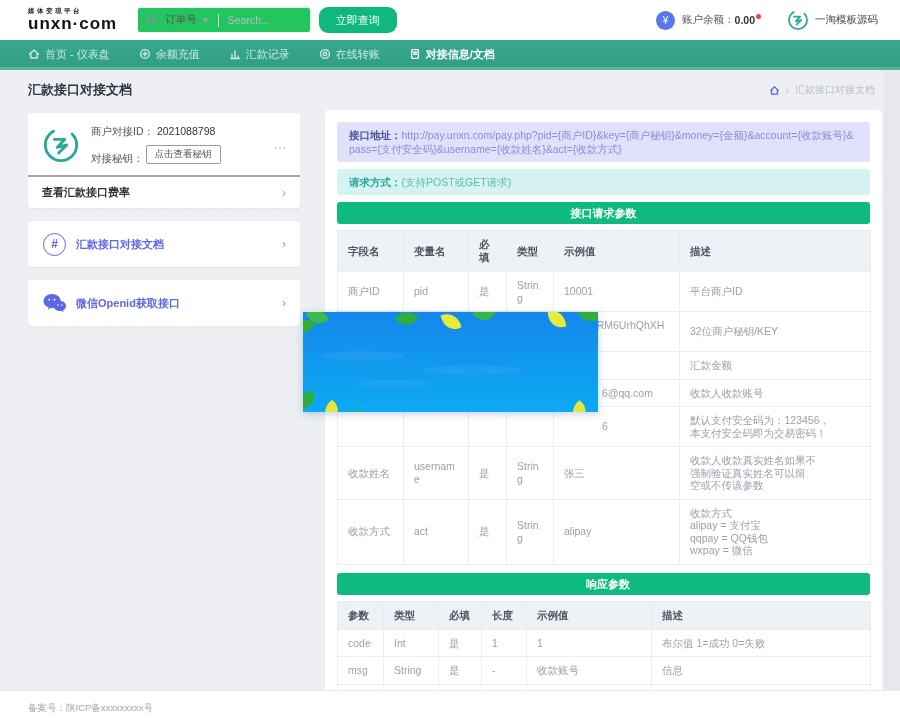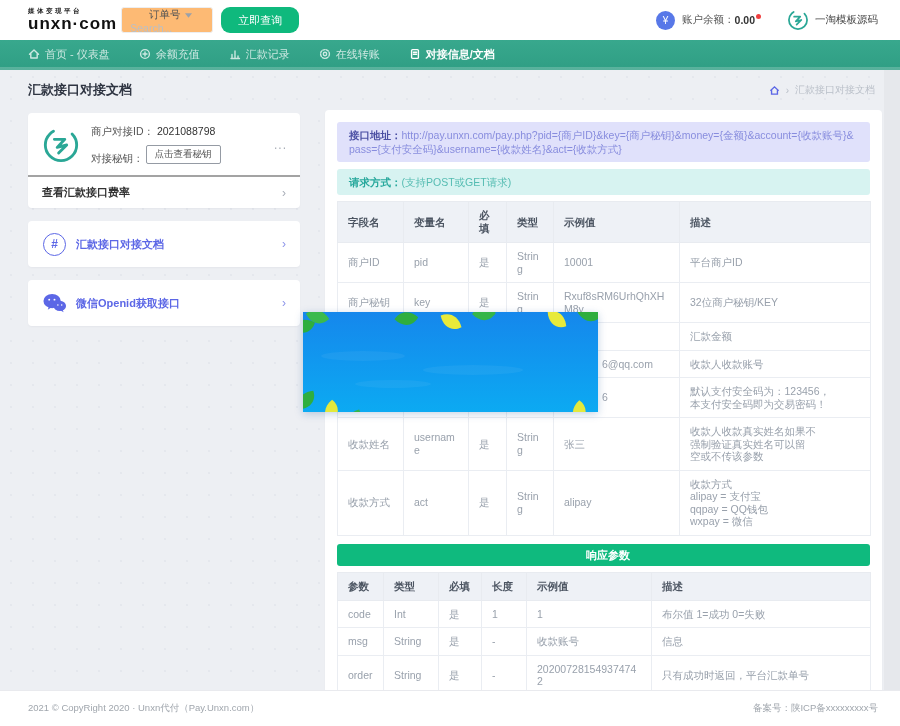--- a/index.html
+++ b/index.html
@@ -11,22 +11,22 @@
     background-size:22px 22px;
     font-family:"Liberation Sans","DejaVu Sans",sans-serif;
     color:#333;
   }
   
   .hdr { position:absolute; top:0; left:0; width:900px; height:40px; background:#fff;
          display:flex; align-items:center; padding:0 22px 0 28px; z-index:6; }
   .brand { cursor:pointer; line-height:1; }
   .brand-tag { font-size:6.5px; font-weight:bold; letter-spacing:2.5px; color:#222; margin-bottom:1px; }
   .brand-name { font-size:17px; font-weight:800; color:#111; letter-spacing:1px; }
-  .searchbar { margin-left:4px; height:26px; background:#fdba74; border:1px solid #eceef1; border-radius:3px;
-               display:flex; align-items:center; padding:0 8px;flex-direction:column; }
+  .searchbar { margin-left:20px; height:26px; background:#22c55e; border:1px solid #eceef1; border-radius:3px;
+               display:flex; align-items:center; padding:0 8px; }
   .searchbar svg.mag { width:12px; height:12px; stroke:#8a929c; fill:none; stroke-width:1.6; }
   .sel { display:flex; align-items:center; gap:5px; margin-left:7px; cursor:pointer; color:#555; font-size:10.5px; }
   .sel .chev { width:7px; height:5px; fill:#9aa1aa; }
   .vdiv { width:1px; height:13px; background:#e0e3e8; margin:0 9px; }
   .searchbar input { border:none; outline:none; background:transparent; width:74px; font-size:10.5px; color:#333;
                      font-family:inherit; }
   .searchbar input::placeholder { color:#b9bfc7; }
   .query-btn { margin-left:8px; height:26px; padding:0 17px; background:#0fb97d; color:#fff; border:none;
                border-radius:9px; font-size:11px; cursor:pointer; font-family:inherit; }
   .hdr-right { margin-left:auto; display:flex; align-items:center; }
@@ -251,20 +251,21 @@
   <div class="panel">
 
     <div class="notice notice-api">
       <b>接口地址：</b><span>http://pay.unxn.com/pay.php?pid={商户ID}&amp;key={商户秘钥}&amp;money={金额}&amp;account={收款账号}&amp;pass={支付安全码}&amp;username={收款姓名}&amp;act={收款方式}</span>
     </div>
 
     <div class="notice notice-method">
       <b>请求方式：</b><span>(支持POST或GET请求)</span>
     </div>
 
+    <div class="tbl-banner">接口请求参数</div>
 
     <table class="doc-table">
       <colgroup>
         <col style="width:66px">
           <col style="width:65px">
           <col style="width:38px">
         <col style="width:47px">
           <col style="width:126px">
           <col style="width:191px">
       </colgroup>
@@ -417,17 +418,16 @@
       <use href="#leaf" fill="#2fae3e" transform="translate(-9,84) rotate(-18)"></use>
       <use href="#leaf" fill="#e3e93c" transform="translate(16,103) rotate(-52)"></use>
       <use href="#leaf" fill="#35b54a" transform="translate(38,106) rotate(-28)"></use>
       <use href="#leaf" fill="#e3e93c" transform="translate(264,104) rotate(-55)"></use>
     </svg>
   </div>
 
   <div class="gutter"></div>
 
   <div class="ftr">
-    <span>2021 © CopyRight 2020 · Unxn代付（Pay.Unxn.com）</span>
     <span>备案号：陕ICP备xxxxxxxxx号</span>
   </div>
 
 </div>
 
 </body></html>

